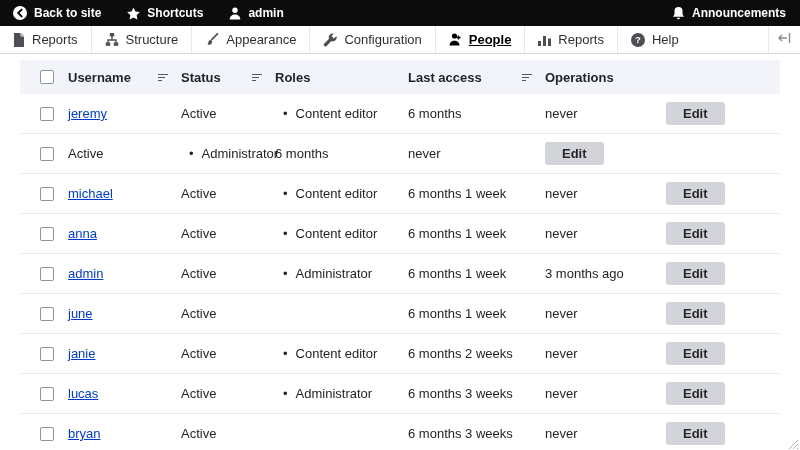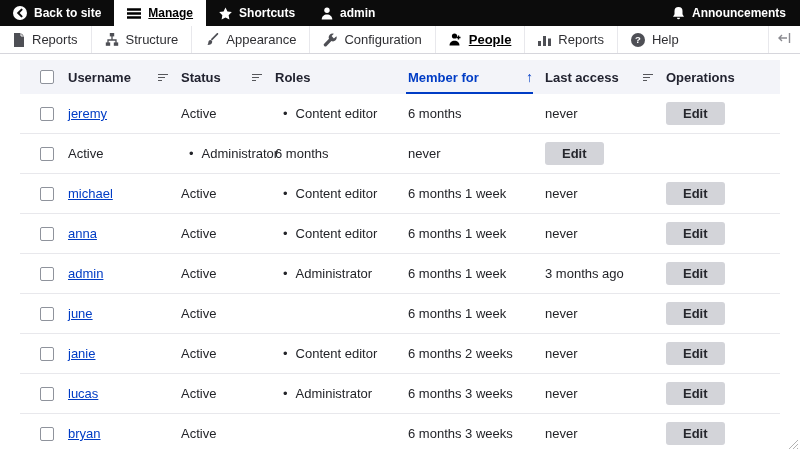--- a/index.html
+++ b/index.html
@@ -21,20 +21,21 @@
     font-size: 12px;
     font-weight: bold;
   }
   .tb-item {
     display: flex;
     align-items: center;
     gap: 7px;
     padding: 0 13px;
     cursor: pointer;
     white-space: nowrap;
+    border-radius: 10px;
   }
   .tb-item.active {
     background: #fff;
     color: #000;
   }
   .tb-item.active .tb-label { text-decoration: underline; }
   .tb-right {
     margin-left: auto;
     display: flex;
     align-items: center;
@@ -162,28 +163,20 @@
 <header class="top-bar">
   <div class="tb-item">
     <span class="tb-icon">
       <svg width="14" height="14" viewBox="0 0 14 14">
           <circle cx="7" cy="7" r="7" fill="#fff"></circle>
           <path d="M8.6 3.6 5.2 7l3.4 3.4" stroke="#0c0c0c" stroke-width="2" fill="none" stroke-linecap="round"></path>
         </svg>
     </span>
     <span class="tb-label">Back to site</span>
   </div>
-  <div class="tb-item active">
-    <span class="tb-icon">
-      <svg width="14" height="11" viewBox="0 0 14 11">
-          <path d="M0 1.5h14M0 5.5h14M0 9.5h14" stroke="currentColor" stroke-width="2.4"></path>
-        </svg>
-    </span>
-    <span class="tb-label">Manage</span>
-  </div>
   <div class="tb-item">
     <span class="tb-icon">
       <svg width="13" height="13" viewBox="0 0 14 14">
           <path d="M7 .5l2.1 4.3 4.7.7-3.4 3.3.8 4.7L7 11.3 2.8 13.5l.8-4.7L.2 5.5l4.7-.7z" fill="#fff"></path>
         </svg>
     </span>
     <span class="tb-label">Shortcuts</span>
   </div>
   <div class="tb-item">
     <span class="tb-icon">
@@ -300,24 +293,20 @@
         <span>Status</span>
         <span class="sort-icon">
           <svg width="11" height="9" viewBox="0 0 11 9">
               <path d="M0 1.5h10M0 4.5h7M0 7.5h4" stroke="#55565b" stroke-width="1.2"></path>
             </svg>
         </span>
       </div>
       <div class="th">
         <span>Roles</span>
       </div>
-      <div class="th th-sorted">
-        <span>Member for</span>
-        <span class="sort-arrow">↑</span>
-      </div>
       <div class="th">
         <span>Last access</span>
         <span class="sort-icon">
           <svg width="11" height="9" viewBox="0 0 11 9">
               <path d="M0 1.5h10M0 4.5h7M0 7.5h4" stroke="#55565b" stroke-width="1.2"></path>
             </svg>
         </span>
       </div>
       <div class="th">
         <span>Operations</span>

